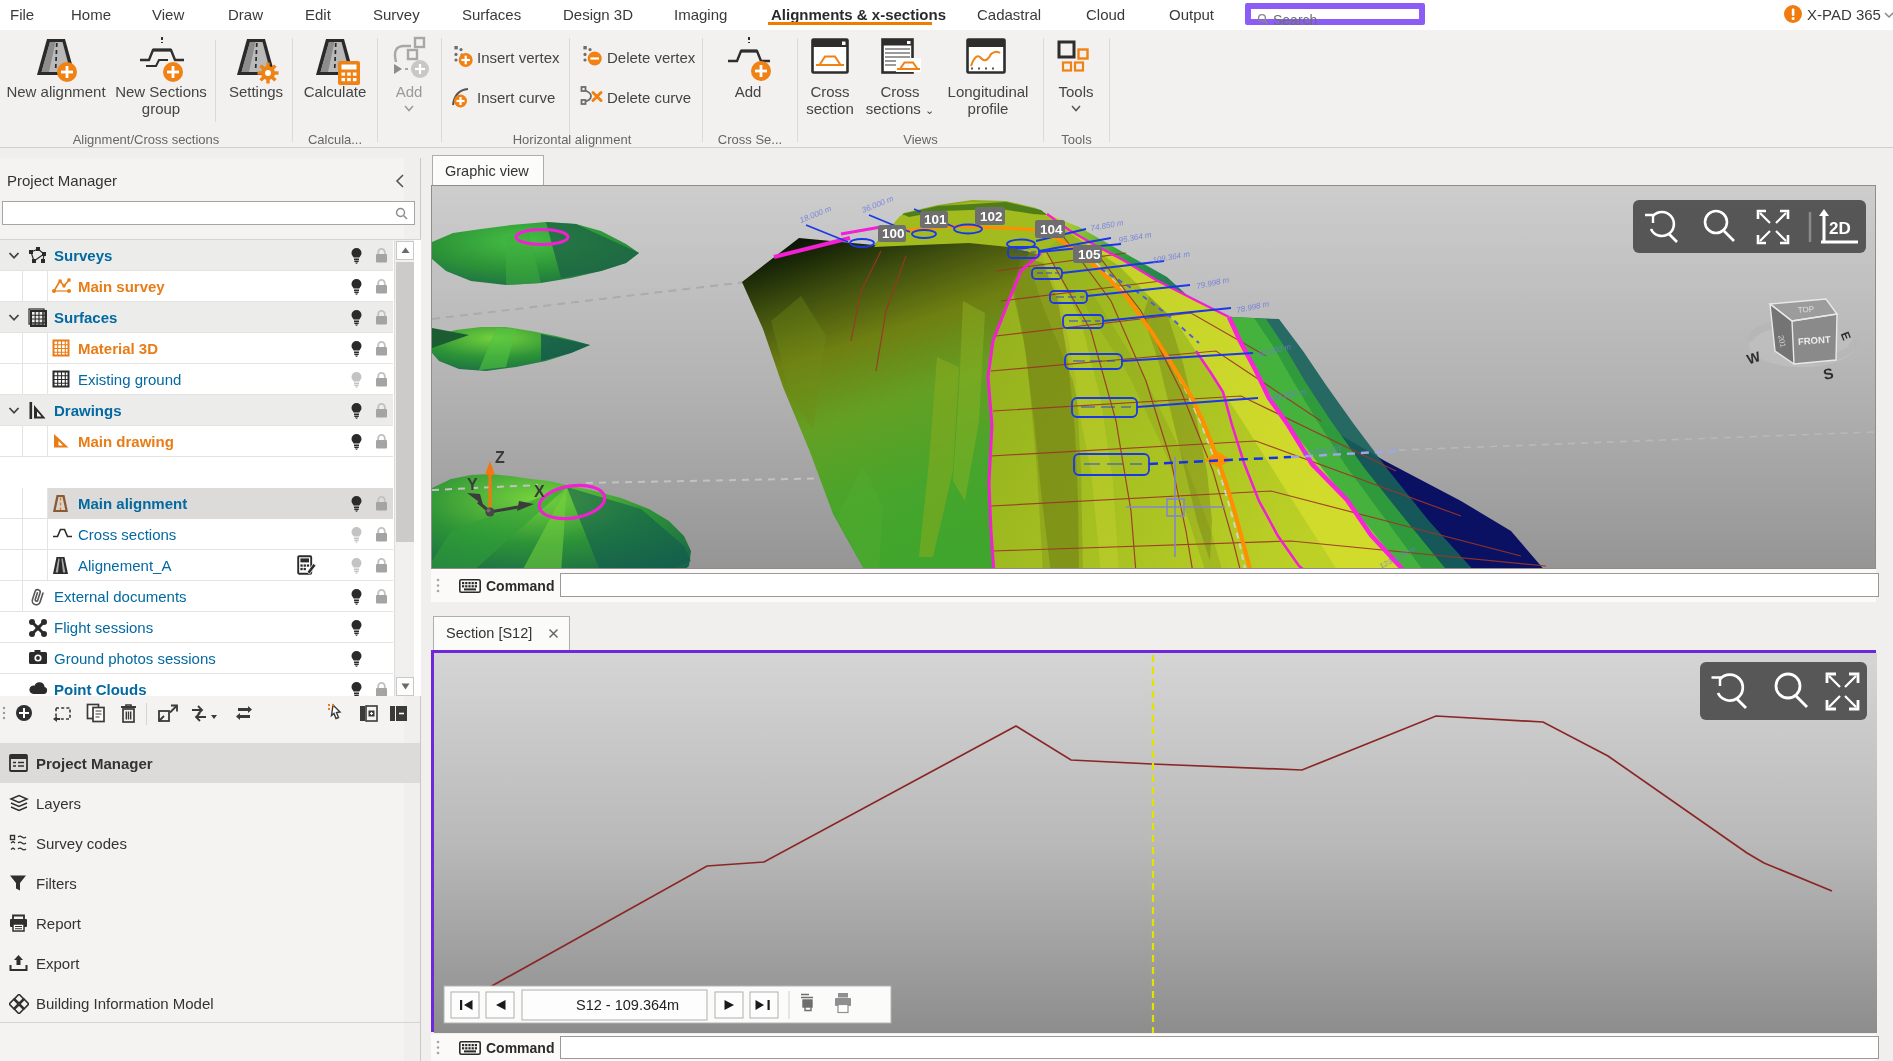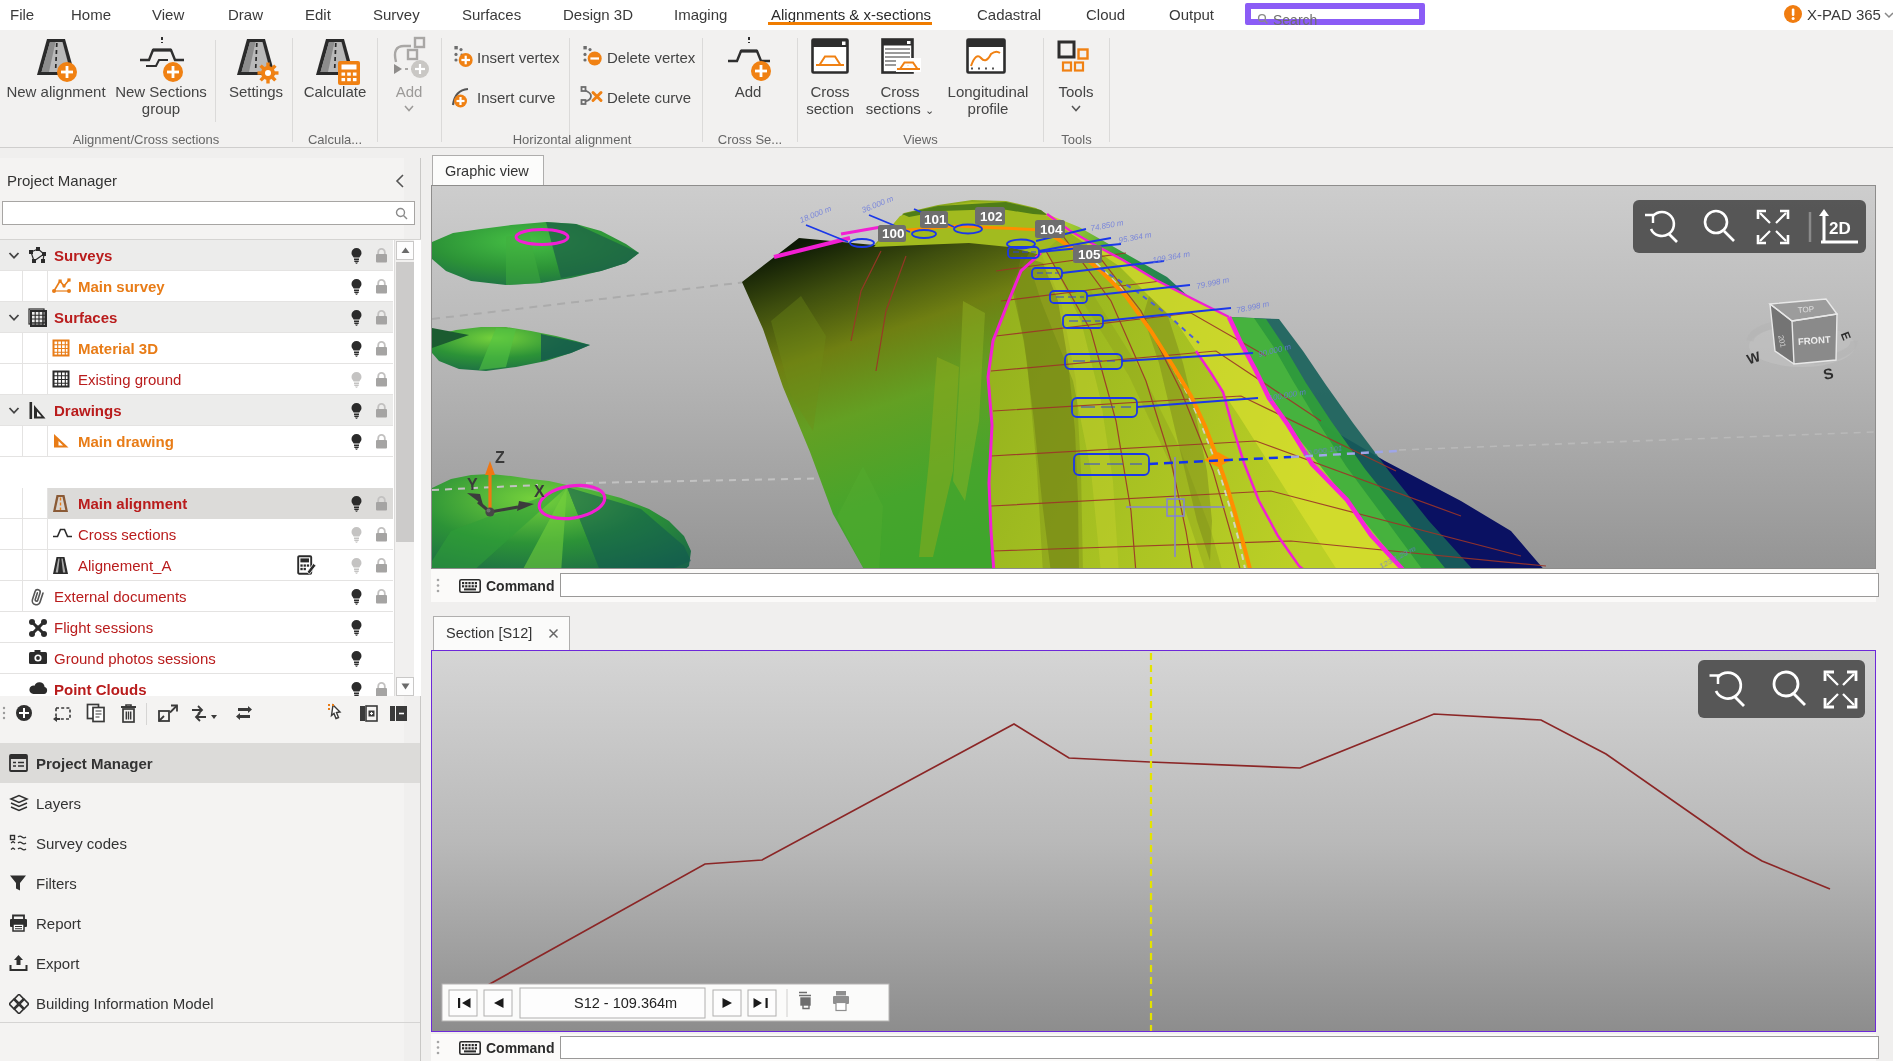--- a/index.html
+++ b/index.html
@@ -8,21 +8,21 @@
 #menubar { position:absolute; left:0; top:0; width:1893px; height:30px; background:#ffffff; }
 .mi { position:absolute; top:6px; font-size:15px; color:#3a3a3a; }
 #ribbon { position:absolute; left:0; top:30px; width:1893px; height:118px; background:#f2f1f0; border-bottom:1px solid #cfcecd; }
 .rsep { position:absolute; width:1px; background:#dbdad9; }
 .rlabel { position:absolute; font-size:13px; color:#666; text-align:center; }
 .rbtn { position:absolute; font-size:15px; color:#444; text-align:center; }
 #leftpanel { position:absolute; left:0; top:158px; width:404px; height:913px; background:#f4f3f2; }
 .trow { position:absolute; left:0; width:393px; height:31px; border-bottom:1px solid #e4e3e2; background:#fff; }
 .hdr { background:#ececeb; }
 .trow .ic { position:absolute; top:6px; }
-.tlab { position:absolute; top:7px; font-size:15px; color:#b91c1c; white-space:nowrap; }
+.tlab { position:absolute; top:7px; font-size:15px; color:#0369a1; white-space:nowrap; }
 .b { font-weight:bold; }
 .or { color:#e87c17; }
 .bulb { position:absolute; left:350px; top:7px; }
 .lock { position:absolute; left:374px; top:7px; }
 .chev { position:absolute; left:8px; top:12px; }
 .ig { position:absolute; top:0; width:1px; height:31px; background:#e4e3e2; }
 .nrow { position:absolute; left:0; width:420px; height:40px; }
 .nrow .nic { position:absolute; left:9px; top:11px; }
 .nrow .nlab { position:absolute; left:36px; top:12px; font-size:15px; color:#333; white-space:nowrap; }
 .tbi { position:absolute; top:0; }
@@ -33,21 +33,21 @@
 <div id="menubar">
  <span class="mi" style="left:10px">File</span>
  <span class="mi" style="left:71px">Home</span>
  <span class="mi" style="left:152px">View</span>
  <span class="mi" style="left:228px">Draw</span>
  <span class="mi" style="left:305px">Edit</span>
  <span class="mi" style="left:373px">Survey</span>
  <span class="mi" style="left:462px">Surfaces</span>
  <span class="mi" style="left:563px">Design 3D</span>
  <span class="mi" style="left:674px">Imaging</span>
- <span class="mi" style="left:771px;color:#2b2b2b;font-weight:normal;letter-spacing:0">Alignments &amp; x-sections</span>
+ <span class="mi" style="left:771px;color:#2b2b2b;font-weight:bold;letter-spacing:0">Alignments &amp; x-sections</span>
  <div style="position:absolute;left:768px;top:22px;width:164px;height:3px;background:#f07c00"></div>
  <span class="mi" style="left:977px">Cadastral</span>
  <span class="mi" style="left:1086px">Cloud</span>
  <span class="mi" style="left:1169px">Output</span>
  <div style="position:absolute;left:1245px;top:3px;width:180px;height:22px;background:#fff;border:6px solid #8b5cf6;border-radius:2px">
    <svg width="12" height="12" style="position:absolute;left:6px;top:4px" viewBox="0 0 12 12">
         <circle cx="5" cy="5" r="3.4" fill="none" stroke="#8a8a8a" stroke-width="1.4"></circle>
         <line x1="7.6" y1="7.6" x2="10.4" y2="10.4" stroke="#8a8a8a" stroke-width="1.4"></line>
       </svg>
    <span style="position:absolute;left:22px;top:3px;font-size:14px;color:#6e6e6e">Search</span>
@@ -1033,21 +1033,21 @@
   <div style="position:absolute;left:129px;top:4px;width:1319px;height:24px;background:#fff;border:1px solid #9a9998"></div>
  </div>
 
  <div style="position:absolute;left:12px;top:468px;width:137px;height:34px;background:#fbfbfa;border:1px solid #b0afae;border-bottom:none">
   <span style="position:absolute;left:12px;top:8px;font-size:14.5px;color:#333">Section [S12]</span>
   <svg style="position:absolute;right:10px;top:11px" width="11" height="11" viewBox="0 0 11 11">
         <path d="M1.5 1.5 L9.5 9.5 M9.5 1.5 L1.5 9.5" stroke="#666" stroke-width="1.5"></path>
       </svg>
  </div>
 
- <div style="position:absolute;left:10px;top:502px;width:1445px;height:382px;border:1px solid #6d28d9;background:#ccc">
+ <div style="position:absolute;left:10px;top:502px;width:1445px;height:382px;border:3px solid #6d28d9;background:#ccc">
  <svg width="1443" height="380" viewBox="431 650 1443 380" preserveAspectRatio="none">
   <defs>
    <linearGradient id="bgS" x1="0" y1="0" x2="0" y2="1">
     <stop offset="0" stop-color="#d5d5d5"></stop>
             <stop offset=".5" stop-color="#b9b9b9"></stop>
             <stop offset="1" stop-color="#8d8d8d"></stop>
    </linearGradient>
   </defs>
   <rect x="431" y="650" width="1443" height="380" fill="url(#bgS)"></rect>
   <polyline points="478,989 704,863 761,859 1013,723 1068,757 1149,761 1299,767 1433,713 1540,719 1605,753 1744,850 1761,860 1829,888" fill="none" stroke="#8b2626" stroke-width="1.7"></polyline>

